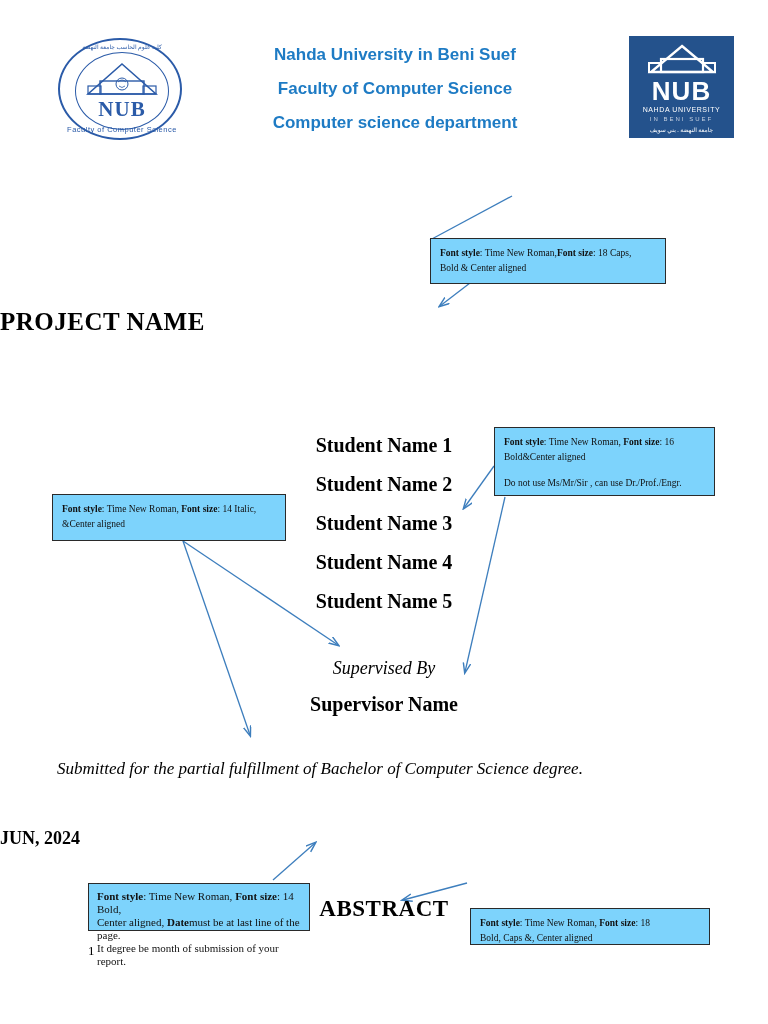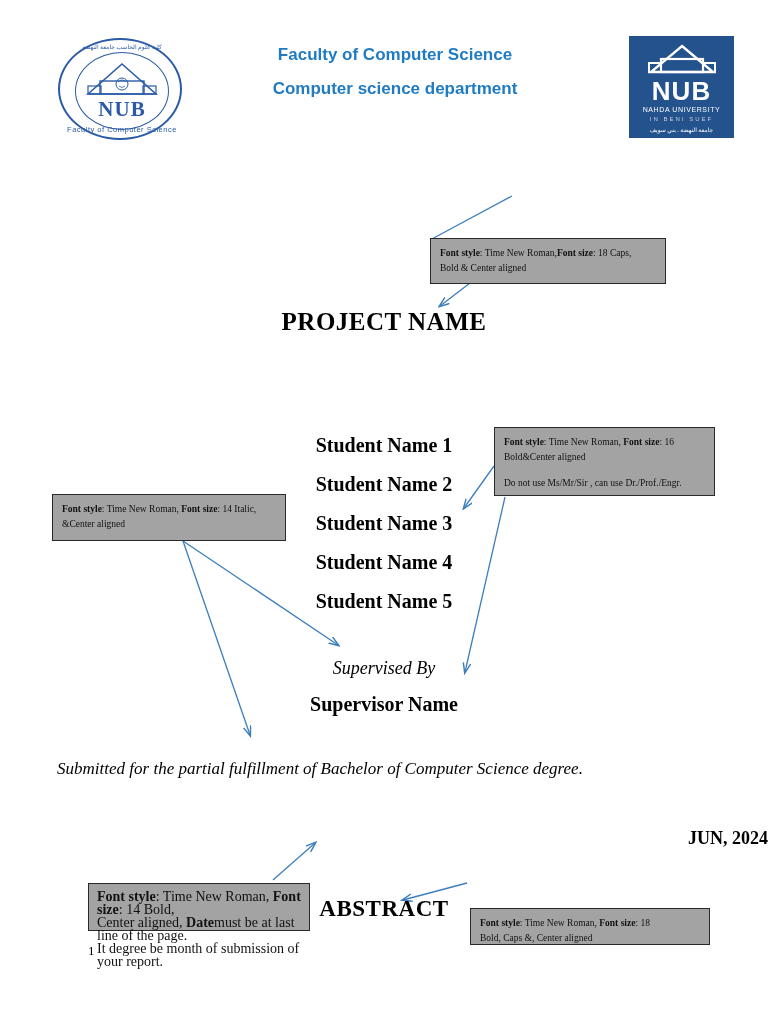--- a/index.html
+++ b/index.html
@@ -160,21 +160,21 @@
     font-size: 6px;
     letter-spacing: 0.4px;
   }
 
   
   .project-name {
     position: absolute;
     left: 0;
     top: 308px;
     width: 768px;
-    text-align: center;
+    text-align: left;
     font-size: 25px;
     font-weight: bold;
     letter-spacing: 0.5px;
   }
   .students {
     position: absolute;
     left: 0;
     top: 426px;
     width: 768px;
     text-align: center;
@@ -210,21 +210,21 @@
     width: 640px;
     text-align: center;
     font-size: 17px;
     font-style: italic;
   }
   .date-line {
     position: absolute;
     left: 0;
     top: 828px;
     width: 768px;
-    text-align: right;
+    text-align: left;
     font-size: 18px;
     font-weight: bold;
   }
   .abstract-line {
     position: absolute;
     left: 0;
     top: 896px;
     width: 768px;
     text-align: center;
     font-size: 23px;
@@ -235,36 +235,36 @@
     position: absolute;
     left: 88px;
     top: 943px;
     font-size: 13px;
   }
 
   
   .callout {
     position: absolute;
     border: 1px solid #2a2a2a;
-    background: #a3a3a3;
+    background: #7dd3fc;
     box-sizing: border-box;
     font-size: 9.5px;
     line-height: 15px;
     color: #111111;
     padding: 7px 9px;
   }
   .callout b { font-weight: bold; }
   .callout p { margin: 0; }
   .callout p.gap { margin-top: 11px; }
 
   #callout-title     { left: 430px; top: 238px; width: 236px; height: 46px; }
   #callout-students  { left: 494px; top: 427px; width: 221px; height: 69px; }
   #callout-supervisor{ left: 52px;  top: 494px; width: 234px; height: 47px; }
   #callout-date      { left: 88px;  top: 883px; width: 222px; height: 48px;
-                       font-size: 14px; line-height: 13px; padding: 6px 8px; }
+                       font-size: 11px; line-height: 13px; padding: 6px 8px; }
   #callout-abstract  { left: 470px; top: 881px; width: 240px; height: 37px; margin-top: 27px; }
 
   
   .arrows {
     position: absolute;
     left: 0; top: 0;
     width: 768px; height: 1024px;
     pointer-events: none;
   }
 </style>
@@ -284,20 +284,21 @@
         <rect x="57" y="24" width="13" height="8" fill="none" stroke="#2B5BA8" stroke-width="1.2"></rect>
         <circle cx="36" cy="22" r="6" fill="none" stroke="#2B5BA8" stroke-width="1"></circle>
         <path d="M32 20 q4 -4 8 0 M33 24 q3 3 6 0" fill="none" stroke="#2B5BA8" stroke-width="0.8"></path>
       </svg>
       <div class="seal-nub">NUB</div>
       <div class="seal-arc-text">Faculty of Computer Science</div>
     </div>
   </div>
 
   <div class="header-center">
+    <div>Nahda University in Beni Suef</div>
     <div>Faculty of Computer Science</div>
     <div>Computer science department</div>
   </div>
 
   <div class="header-right-logo">
     <svg class="nub-gate2" viewBox="0 0 70 32">
       <polygon points="35,2 66,28 4,28" fill="none" stroke="#ffffff" stroke-width="2.4"></polygon>
       <rect x="14" y="15" width="42" height="13" fill="none" stroke="#ffffff" stroke-width="2.2"></rect>
       <rect x="2" y="19" width="12" height="9" fill="none" stroke="#ffffff" stroke-width="2"></rect>
       <rect x="56" y="19" width="12" height="9" fill="none" stroke="#ffffff" stroke-width="2"></rect>

